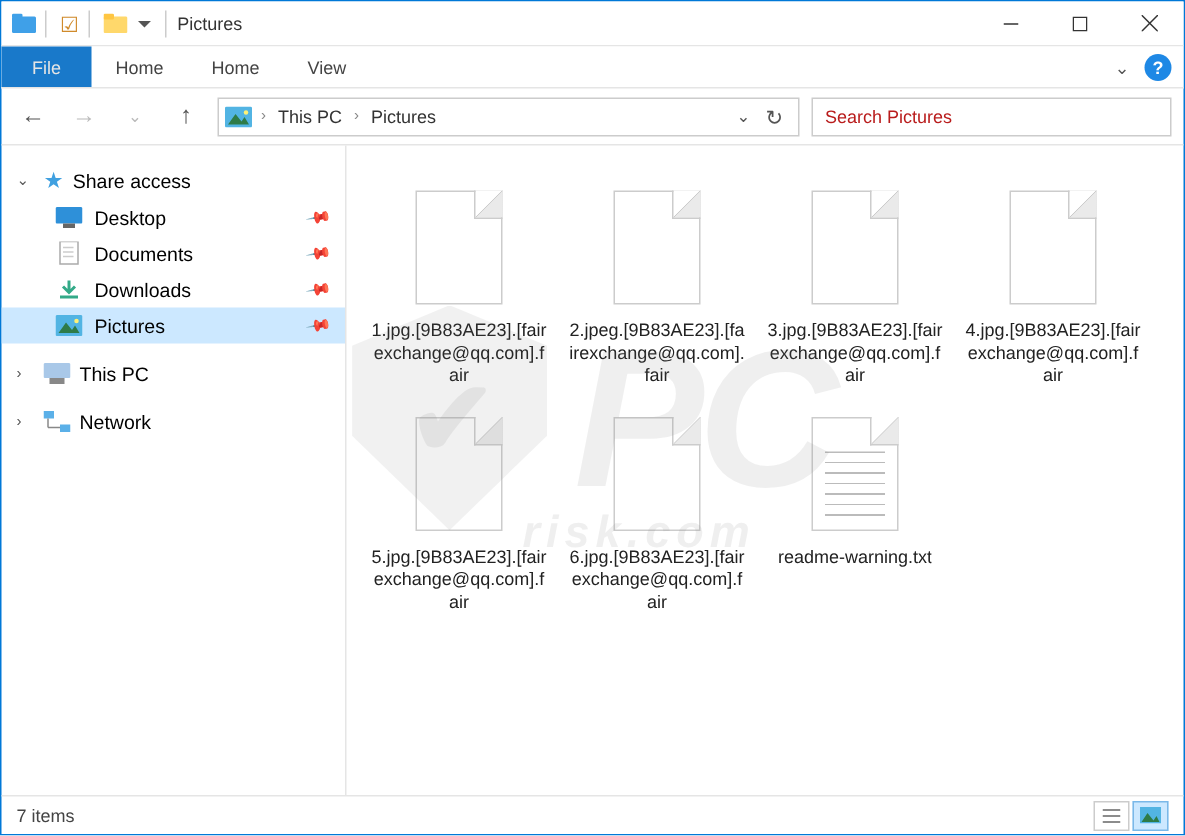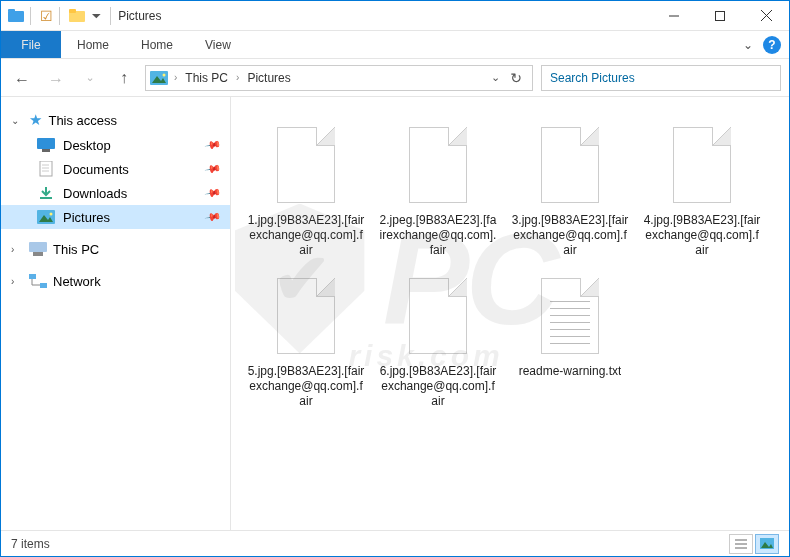--- a/index.html
+++ b/index.html
@@ -24,21 +24,21 @@
 .help-circ { width: 18px; height: 18px; border-radius: 50%; background: #1e88e5; color: #fff; font-size: 12px; display: flex; align-items: center; justify-content: center; font-weight: bold; }
 
 
 .addrbar { height: 38px; display: flex; align-items: center; padding: 0 8px; gap: 8px; border-bottom: 1px solid #e5e5e5; }
 .navbtn { width: 26px; height: 26px; display: flex; align-items: center; justify-content: center; color: #555; cursor: pointer; font-size: 16px; }
 .navbtn.disabled { color: #bbb; }
 .addrbox { flex: 1; height: 26px; border: 1px solid #ccc; display: flex; align-items: center; padding: 0 4px; gap: 6px; font-size: 12px; }
 .crumb { color: #333; cursor: pointer; padding: 0 2px; }
 .crsep { color: #888; font-size: 10px; }
 .addr-right { margin-left: auto; display: flex; align-items: center; gap: 10px; padding-right: 6px; }
-.searchbox { width: 240px; height: 26px; border: 1px solid #ccc; display: flex; align-items: center; padding: 0 8px; color: #0369a1; font-size: 12px; }
+.searchbox { width: 240px; height: 26px; border: 1px solid #ccc; display: flex; align-items: center; padding: 0 8px; color: #b91c1c; font-size: 12px; }
 
 
 .body { flex: 1; display: flex; min-height: 0; }
 .nav { width: 230px; border-right: 1px solid #e5e5e5; padding: 10px 0; font-size: 13px; overflow: auto; }
 .nav-group { margin-bottom: 8px; }
 .nav-head { display: flex; align-items: center; gap: 6px; padding: 4px 10px; cursor: pointer; }
 .nav-item { display: flex; align-items: center; gap: 8px; padding: 4px 10px 4px 36px; cursor: pointer; position: relative; }
 .nav-item.selected { background: #cce8ff; }
 .nav-item .pin { margin-left: auto; color: #888; font-size: 11px; transform: rotate(35deg); }
 .exp { font-size: 10px; color: #555; width: 12px; }
@@ -151,21 +151,21 @@
     </div>
   </div>
 
   <div class="body">
     <div class="nav">
 
       <div class="nav-group">
         <div class="nav-head">
           <span class="exp">⌄</span>
           <span style="color:#40a0e0;font-size:15px;">★</span>
-          <span>This access</span>
+          <span>Share access</span>
         </div>
         <div class="nav-item">
           <span class="ico">
               <svg width="18" height="14">
                 <rect width="18" height="11" fill="#2e90d9" rx="1"></rect>
                 <rect x="5" y="11" width="8" height="3" fill="#666"></rect>
               </svg>
             </span>
           <span>Desktop</span>
           <span class="pin">📌</span>

